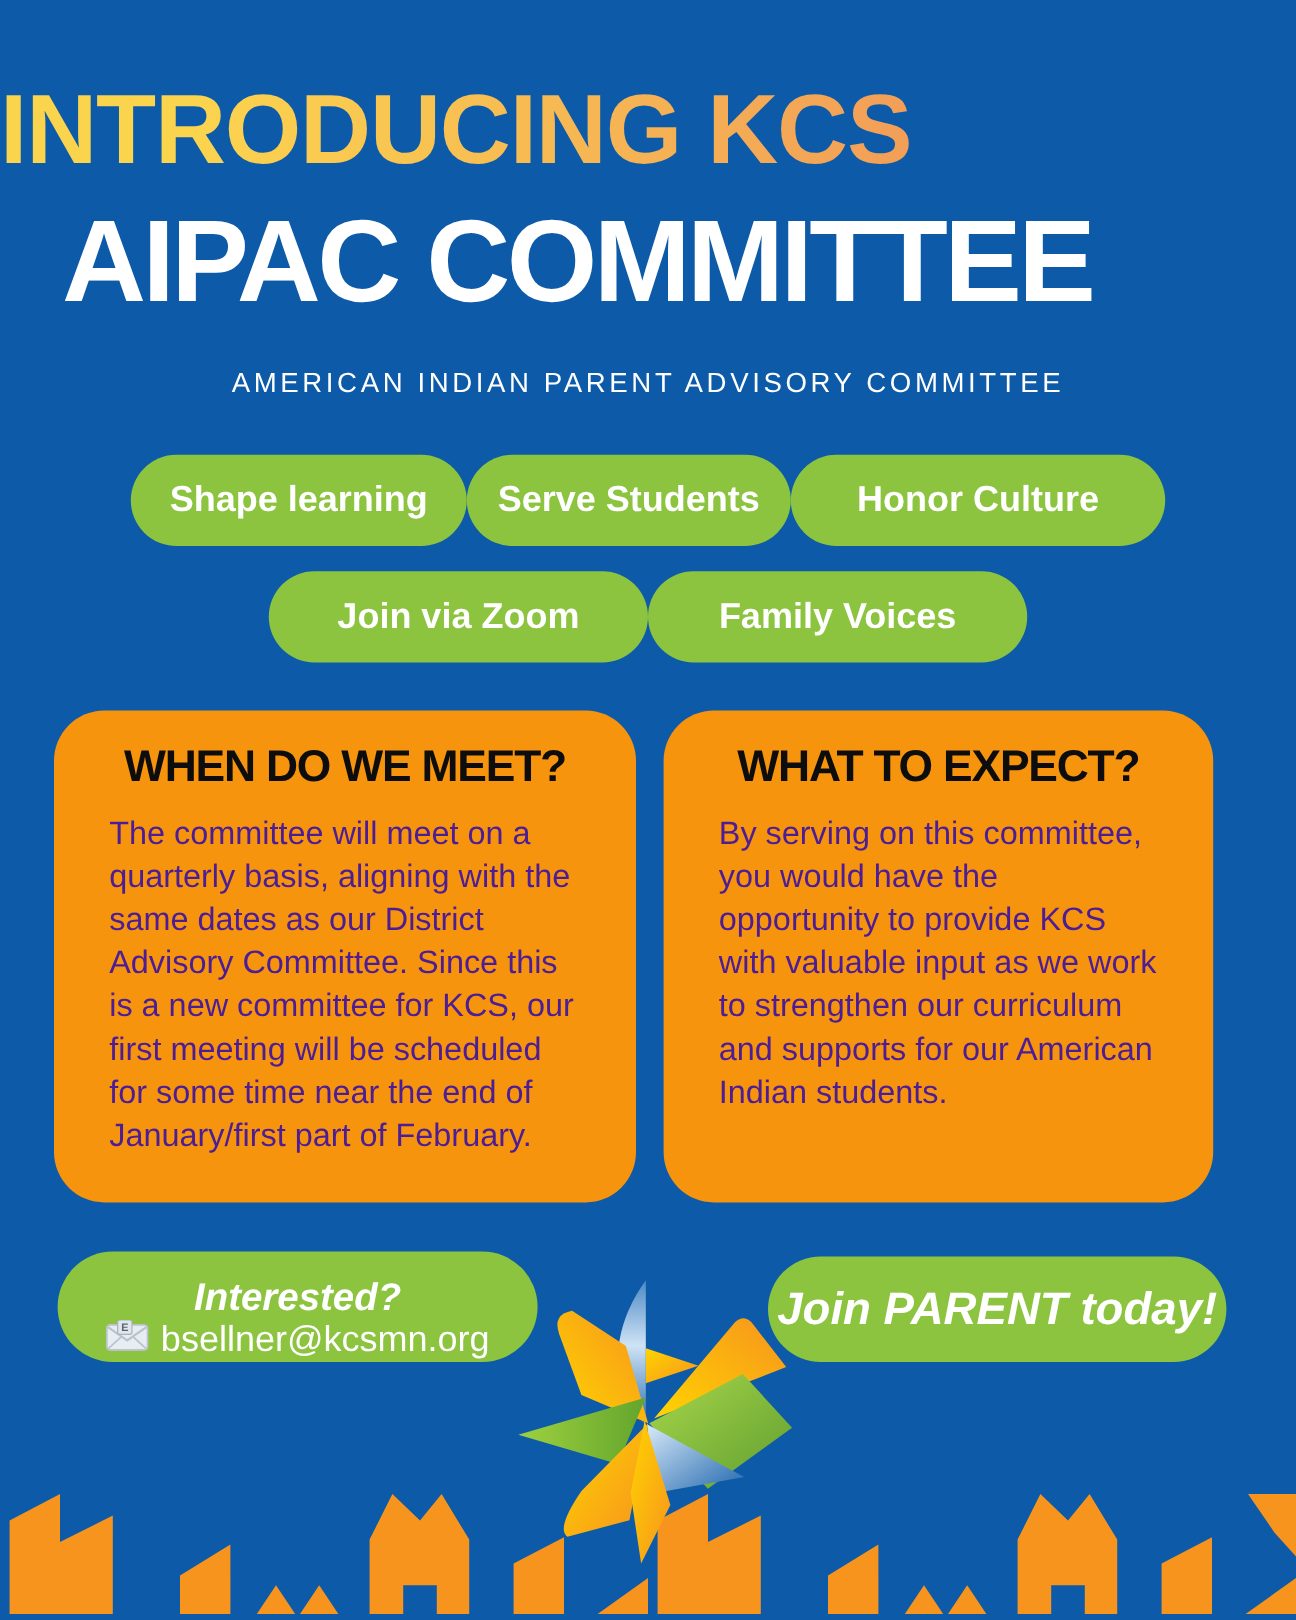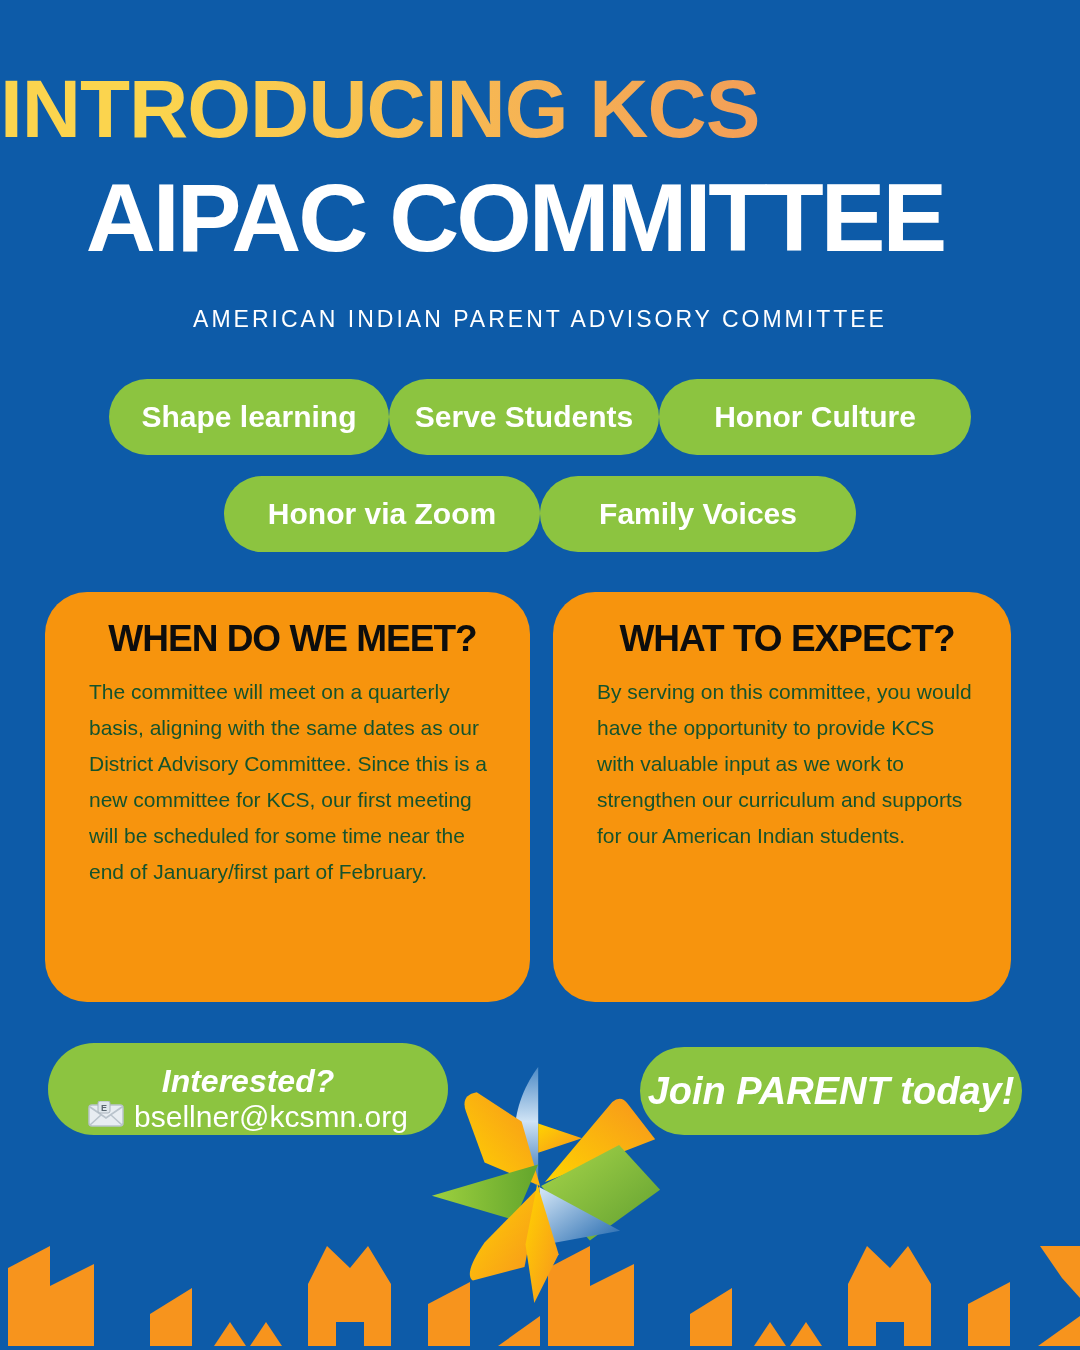--- a/index.html
+++ b/index.html
@@ -16,21 +16,20 @@
     font-size:82px;font-weight:800;letter-spacing:-1px;
     background:linear-gradient(90deg,var(--titleGradStart,#fbd44e) 15%,var(--titleGradEnd,#f0905a) 85%);
     -webkit-background-clip:text;background-clip:text;
     color:transparent;-webkit-text-fill-color:transparent;
   }
   .title{
     position:absolute;top:162px;left:0;width:962px;
     text-align:center;
     font-size:97px;font-weight:800;letter-spacing:-3px;
     color:#ffffff;
-    padding-left:34px;
   }
   .subtitle{
     position:absolute;top:306px;left:0;width:1080px;
     text-align:center;
     font-size:23px;font-weight:400;letter-spacing:3px;
     color:#ffffff;
   }
   
   .badges{position:absolute;left:0;width:1080px;display:flex;justify-content:center;}
   .badges.row1{top:379px;}
@@ -46,31 +45,31 @@
   .pill.w2{min-width:312px;}
   .pill.w3{min-width:270px;}
   .pill.w4{min-width:316px;}
   .pill.w5{min-width:316px;}
   
   .cards{position:absolute;top:592px;left:45px;display:flex;gap:23px;}
   .card{
     background:var(--orange,#f7940d);
     border-radius:42px;
     height:410px;box-sizing:border-box;
-    padding:26px 30px 0 40px;
+    padding:26px 30px 0 30px;
   }
   .card.left{width:485px;}
   .card.right{width:458px;}
   .card h2{
     margin:0 0 14px 0;text-align:center;
     font-size:37px;font-weight:800;color:#0d0d0d;letter-spacing:-1px;
   }
   .card p{
-    margin:4px;color:#14532d;
-    font-size:21px;line-height:36px;font-weight:400;
+    margin:16px;color:#4c1d95;
+    font-size:27px;line-height:36px;font-weight:400;
   }
   
   .contact-pill{
     position:absolute;top:1043px;left:48px;width:400px;height:92px;
     background:var(--green,#8cc440);border-radius:46px;
     display:flex;flex-direction:column;align-items:center;justify-content:flex-end;
     color:#ffffff;box-sizing:border-box;
   }
   .contact-heading{font-size:32px;font-weight:700;font-style:italic;line-height:36px;}
   .contact-email-row{display:flex;align-items:center;gap:10px;font-size:30px;font-weight:400;line-height:36px;}
@@ -93,21 +92,21 @@
   <div class="kicker">INTRODUCING KCS</div>
   <div class="title">AIPAC COMMITTEE</div>
   <div class="subtitle">AMERICAN INDIAN PARENT ADVISORY COMMITTEE</div>
 
   <div class="badges row1">
     <div class="pill w1">Shape learning</div>
     <div class="pill w3">Serve Students</div>
     <div class="pill w2">Honor Culture</div>
   </div>
   <div class="badges row2">
-    <div class="pill w4">Honor via Zoom</div>
+    <div class="pill w4">Join via Zoom</div>
     <div class="pill w5">Family Voices</div>
   </div>
 
   <div class="cards">
     <div class="card left">
       <h2>WHEN DO WE MEET?</h2>
       <p>The committee will meet on a quarterly basis, aligning with the same dates as our District Advisory Committee. Since this is a new committee for KCS, our first meeting will be scheduled for some time near the end of January/first part of February.</p>
     </div>
     <div class="card right">
       <h2>WHAT TO EXPECT?</h2>

